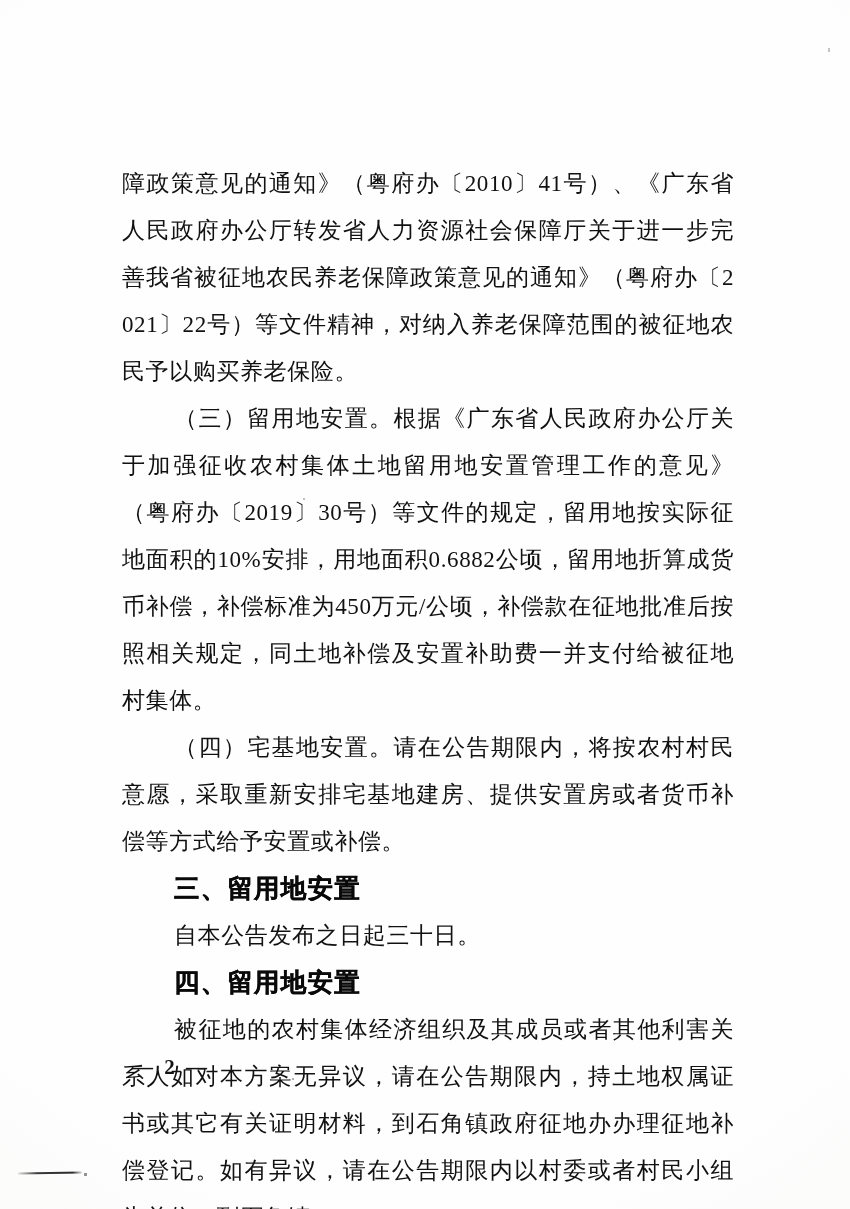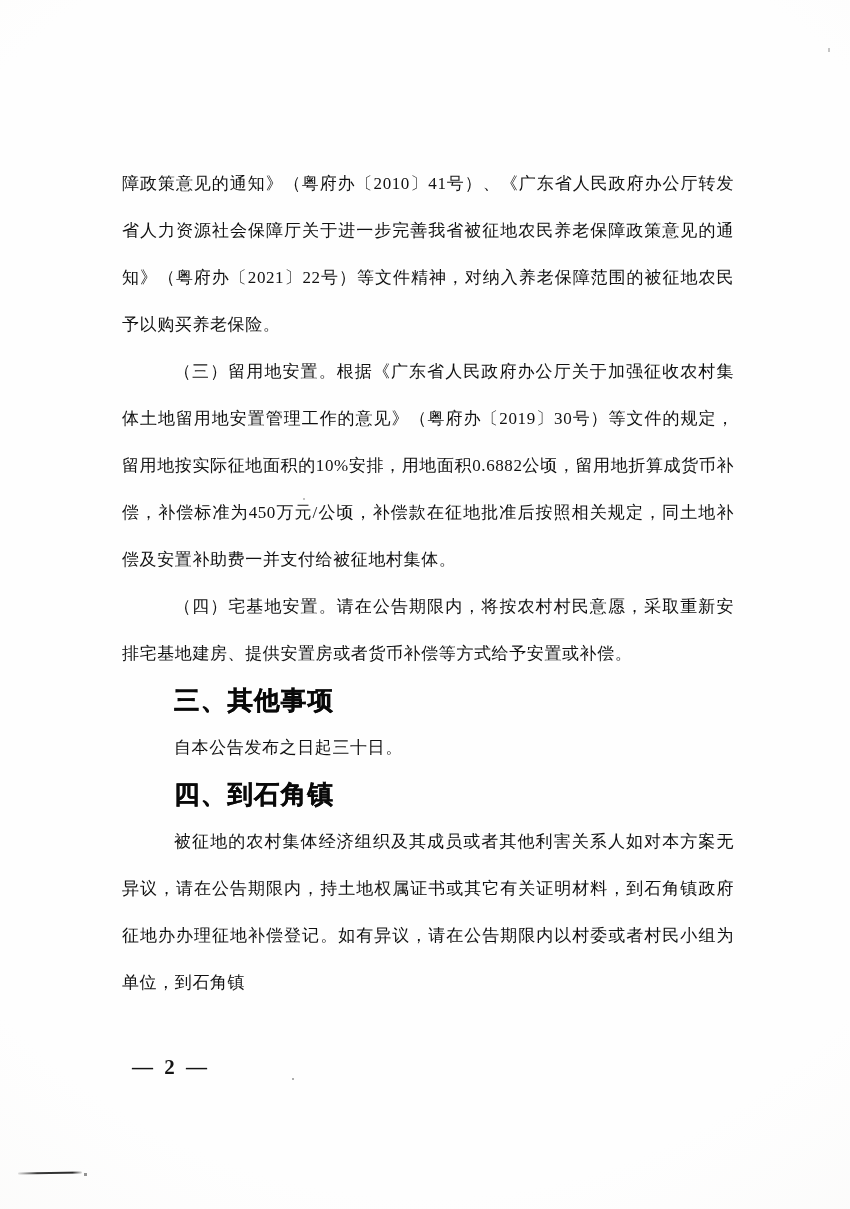--- a/index.html
+++ b/index.html
@@ -35,21 +35,21 @@
 
   
   #body-text {
     position: absolute;
     left: 122px;
     top: 160px;
     width: 612px;
   }
 
   .para {
-    font-size: 17px;
+    font-size: 23px;
     line-height: 47px;
     color: #111111;
     text-align: justify;
     text-align-last: left;
     letter-spacing: 0.6px;
     margin: 0;
     font-family: "Liberation Serif", "DejaVu Serif", serif;
     white-space: normal;
     word-break: break-all;
   }
@@ -133,25 +133,25 @@
   <div id="paper-tone"></div>
 
   <div id="body-text">
 
     <p class="para">障政策意见的通知》（粤府办〔2010〕41号）、《广东省人民政府办公厅转发省人力资源社会保障厅关于进一步完善我省被征地农民养老保障政策意见的通知》（粤府办〔2021〕22号）等文件精神，对纳入养老保障范围的被征地农民予以购买养老保险。</p>
 
     <p class="para indent">（三）留用地安置。根据《广东省人民政府办公厅关于加强征收农村集体土地留用地安置管理工作的意见》（粤府办〔2019〕30号）等文件的规定，留用地按实际征地面积的10%安排，用地面积0.6882公顷，留用地折算成货币补偿，补偿标准为450万元/公顷，补偿款在征地批准后按照相关规定，同土地补偿及安置补助费一并支付给被征地村集体。</p>
 
     <p class="para indent">（四）宅基地安置。请在公告期限内，将按农村村民意愿，采取重新安排宅基地建房、提供安置房或者货币补偿等方式给予安置或补偿。</p>
 
-    <p class="heading">三、其他事项</p>
+    <p class="heading">三、留用地安置</p>
 
     <p class="para indent">自本公告发布之日起三十日。</p>
 
-    <p class="heading">四、到石角镇</p>
+    <p class="heading">四、留用地安置</p>
 
     <p class="para indent">被征地的农村集体经济组织及其成员或者其他利害关系人如对本方案无异议，请在公告期限内，持土地权属证书或其它有关证明材料，到石角镇政府征地办办理征地补偿登记。如有异议，请在公告期限内以村委或者村民小组为单位，到石角镇</p>
 
   </div>
 
   <div id="page-number">— 2 —</div>
 
   <div class="artifact" id="artifact-bottom-line"></div>
   <div class="artifact" id="artifact-bottom-dot"></div>
   <div class="artifact" id="artifact-top-speck"></div>

